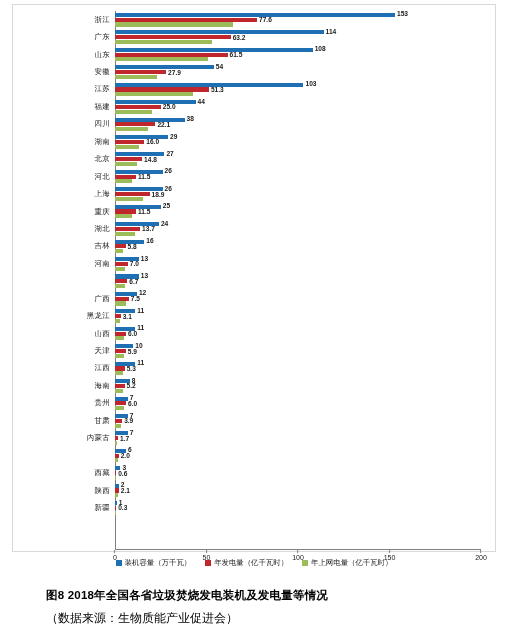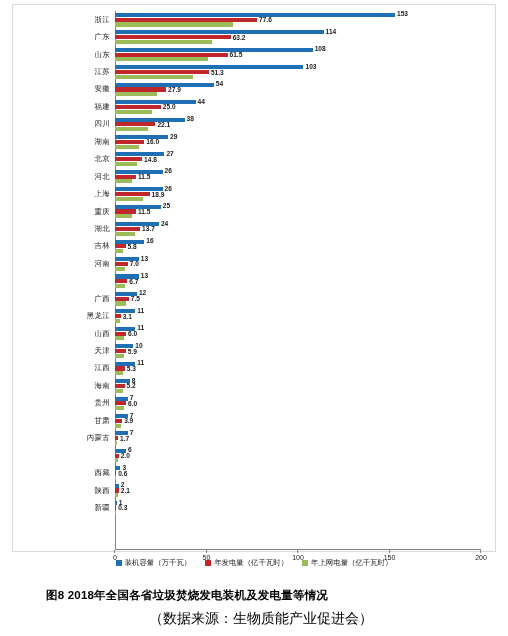--- a/index.html
+++ b/index.html
@@ -178,23 +178,23 @@
     font-weight: bold;
     color: #000000;
     letter-spacing: .2px;
     white-space: nowrap;
   }
   .source {
     position: absolute;
     left: 46px;
     top: 610px;
     width: 430px;
-    text-align: center;
+    text-align: left;
     font-family: "Liberation Serif", "DejaVu Serif", serif;
-    font-size: 14px;
+    font-size: 12px;
     color: #000000;
     white-space: nowrap;
   }
 </style>
 </head>
 <body>
 
 <div id="figure">
 
   <div class="plot-frame">
@@ -232,41 +232,41 @@
               <div class="bar s1" style="width: 197.64px; background: rgb(31, 111, 181);">
                 <span class="vlabel">108</span>
               </div>
               <div class="bar s2" style="width: 112.545px; background: rgb(192, 39, 45);">
                 <span class="vlabel">61.5</span>
               </div>
               <div class="bar s3" style="width: 93.147px; background: rgb(156, 187, 89);"></div>
             </div>
           </div>
           <div class="row">
+            <div class="cat-label">安徽</div>
+            <div class="bars">
+              <div class="bar s1" style="width: 98.82px; background: rgb(31, 111, 181);">
+                <span class="vlabel">54</span>
+              </div>
+              <div class="bar s2" style="width: 51.057px; background: rgb(192, 39, 45);">
+                <span class="vlabel">27.9</span>
+              </div>
+              <div class="bar s3" style="width: 41.724px; background: rgb(156, 187, 89);"></div>
+            </div>
+          </div>
+          <div class="row">
             <div class="cat-label">江苏</div>
             <div class="bars">
               <div class="bar s1" style="width: 188.49px; background: rgb(31, 111, 181);">
                 <span class="vlabel">103</span>
               </div>
               <div class="bar s2" style="width: 93.879px; background: rgb(192, 39, 45);">
                 <span class="vlabel">51.3</span>
               </div>
               <div class="bar s3" style="width: 77.775px; background: rgb(156, 187, 89);"></div>
-            </div>
-          </div>
-          <div class="row">
-            <div class="cat-label">安徽</div>
-            <div class="bars">
-              <div class="bar s1" style="width: 98.82px; background: rgb(31, 111, 181);">
-                <span class="vlabel">54</span>
-              </div>
-              <div class="bar s2" style="width: 51.057px; background: rgb(192, 39, 45);">
-                <span class="vlabel">27.9</span>
-              </div>
-              <div class="bar s3" style="width: 41.724px; background: rgb(156, 187, 89);"></div>
             </div>
           </div>
           <div class="row">
             <div class="cat-label">福建</div>
             <div class="bars">
               <div class="bar s1" style="width: 80.52px; background: rgb(31, 111, 181);">
                 <span class="vlabel">44</span>
               </div>
               <div class="bar s2" style="width: 45.75px; background: rgb(192, 39, 45);">
                 <span class="vlabel">25.0</span>

